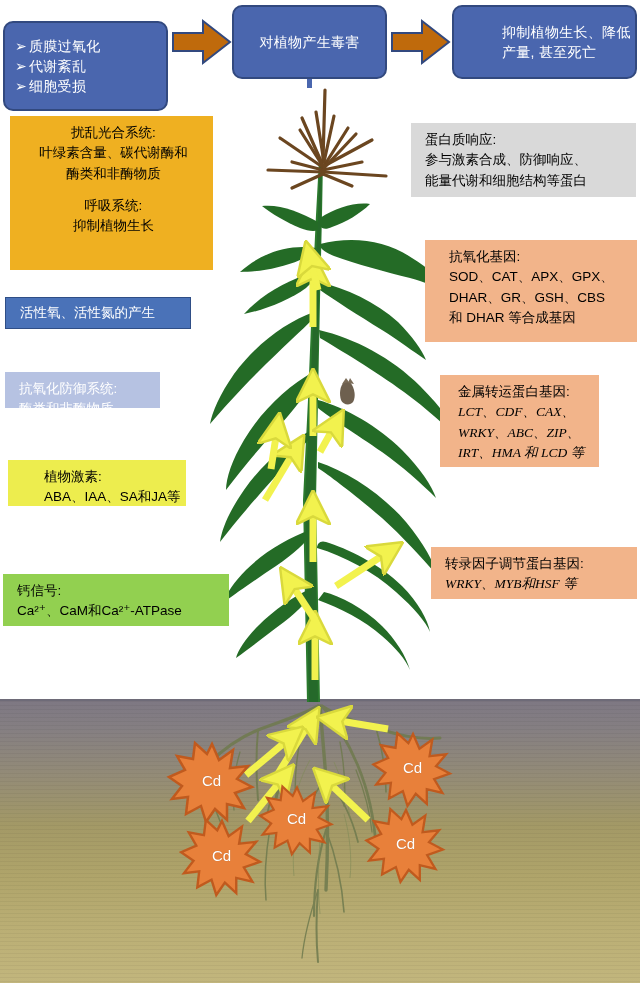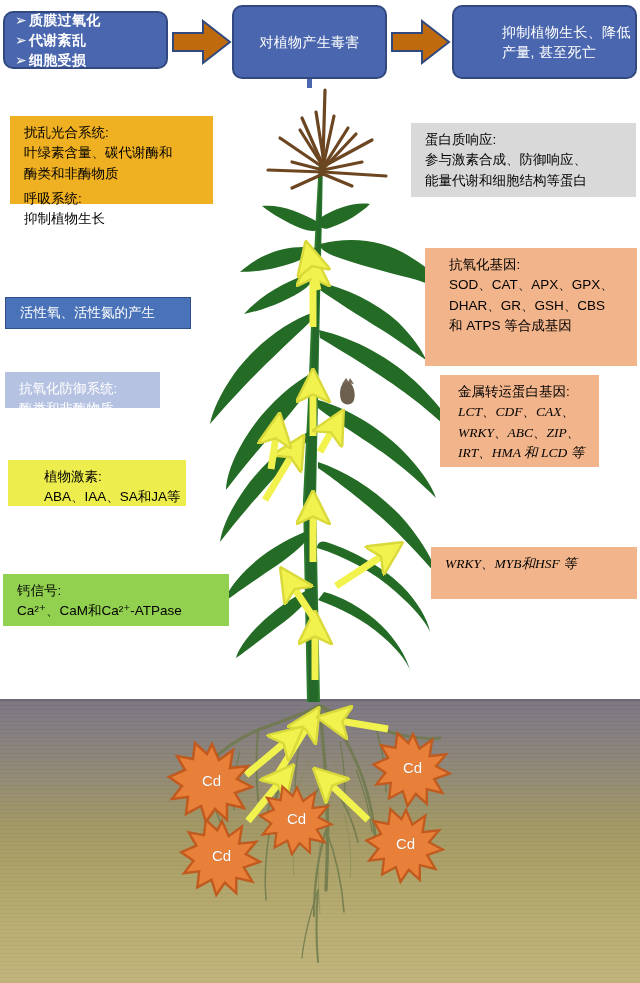--- a/index.html
+++ b/index.html
@@ -46,21 +46,21 @@
   .panel {
     position: absolute;
     box-sizing: border-box;
     font-size: 13.5px;
     line-height: 1.5;
     padding: 7px 10px 7px 14px;
     color: #000000;
   }
   .panel .ln { white-space: nowrap; }
   .panel .hd { }
-  .panel.gap .sect { margin-top: 5px; }
+  .panel.gap .sect { margin-top: 12px; }
 
   .p-orange-yellow { background: #EFB021; }
   .p-gray          { background: #D9D9D9; }
   .p-salmon        { background: #F2B48A; }
   .p-blue          { background: #4A72B8; color:#ffffff; border:1px solid #2F4E86; }
   .p-lav           { background: #B6C2E2; color:#ffffff; }
   .p-yellow        { background: #EDED4E; }
   .p-green         { background: #92D050; }
   .ital { font-style: italic; font-family: Liberation Serif, serif; }
 
@@ -104,21 +104,21 @@
     left: 0; top: 0;
     width: 640px; height: 983px;
     pointer-events: none;
   }
 </style>
 </head>
 <body>
 
 <div id="canvas">
 
-  <div class="flowbox" id="fb1" style="left:3px; top:11px; width:165px; height:58px;font-weight:bold;">
+  <div class="flowbox" id="fb1" style="left:3px; top:21px; width:165px; height:90px;">
     <div class="line">
       <span class="bullet">➢</span><span>质膜过氧化</span>
     </div>
     <div class="line">
       <span class="bullet">➢</span><span>代谢紊乱</span>
     </div>
     <div class="line">
       <span class="bullet">➢</span><span>细胞受损</span>
     </div>
   </div>
@@ -294,21 +294,21 @@
       </g>
     </g>
   </svg>
 
   <div class="cd-label" style="left:202px; top:772px;">Cd</div>
   <div class="cd-label" style="left:287px; top:810px;">Cd</div>
   <div class="cd-label" style="left:212px; top:847px;">Cd</div>
   <div class="cd-label" style="left:403px; top:759px;">Cd</div>
   <div class="cd-label" style="left:396px; top:835px;">Cd</div>
 
-  <div class="panel p-orange-yellow gap" style="left:10px; top:116px; width:203px; height:88px;">
+  <div class="panel p-orange-yellow gap" style="left:10px; top:116px; width:203px; height:154px;text-align:center;">
     <div class="ln hd">扰乱光合系统:</div>
     <div class="ln">叶绿素含量、碳代谢酶和</div>
     <div class="ln">酶类和非酶物质</div>
     <div class="sect">
       <div class="ln hd">呼吸系统:</div>
       <div class="ln">抑制植物生长</div>
     </div>
   </div>
 
   <div class="panel p-blue" style="left:5px; top:297px; width:186px; height:32px; justify-content:center; display:flex; flex-direction:column;">
@@ -329,31 +329,32 @@
     <div class="ln">钙信号:</div>
     <div class="ln">Ca²⁺、CaM和Ca²⁺-ATPase</div>
   </div>
 
   <div class="panel p-gray" style="left:411px; top:123px; width:225px; height:74px;">
     <div class="ln hd">蛋白质响应:</div>
     <div class="ln">参与激素合成、防御响应、</div>
     <div class="ln">能量代谢和细胞结构等蛋白</div>
   </div>
 
-  <div class="panel p-salmon" style="left:425px; top:248px; width:212px; height:118px;padding-left:24px;">
+  <div class="panel p-salmon" style="left:425px; top:240px; width:212px; height:102px;padding-left:24px;">
     <div class="ln hd">抗氧化基因:</div>
     <div class="ln">SOD、CAT、APX、GPX、</div>
     <div class="ln">DHAR、GR、GSH、CBS</div>
-    <div class="ln">和 ATPS 等合成基因</div>
+    <div class="ln">和 DHAR 等合成基因</div>
   </div>
 
   <div class="panel p-salmon" style="left:440px; top:375px; width:159px; height:92px; padding-left:18px;">
     <div class="ln hd">金属转运蛋白基因:</div>
     <div class="ln ital">LCT、CDF、CAX、</div>
     <div class="ln ital">WRKY、ABC、ZIP、</div>
     <div class="ln ital">IRT、HMA 和 LCD 等</div>
   </div>
 
   <div class="panel p-salmon" style="left:431px; top:547px; width:206px; height:52px;">
+    <div class="ln hd">转录因子调节蛋白基因:</div>
     <div class="ln ital">WRKY、MYB和HSF 等</div>
   </div>
 
 </div>
 
 </body></html>

